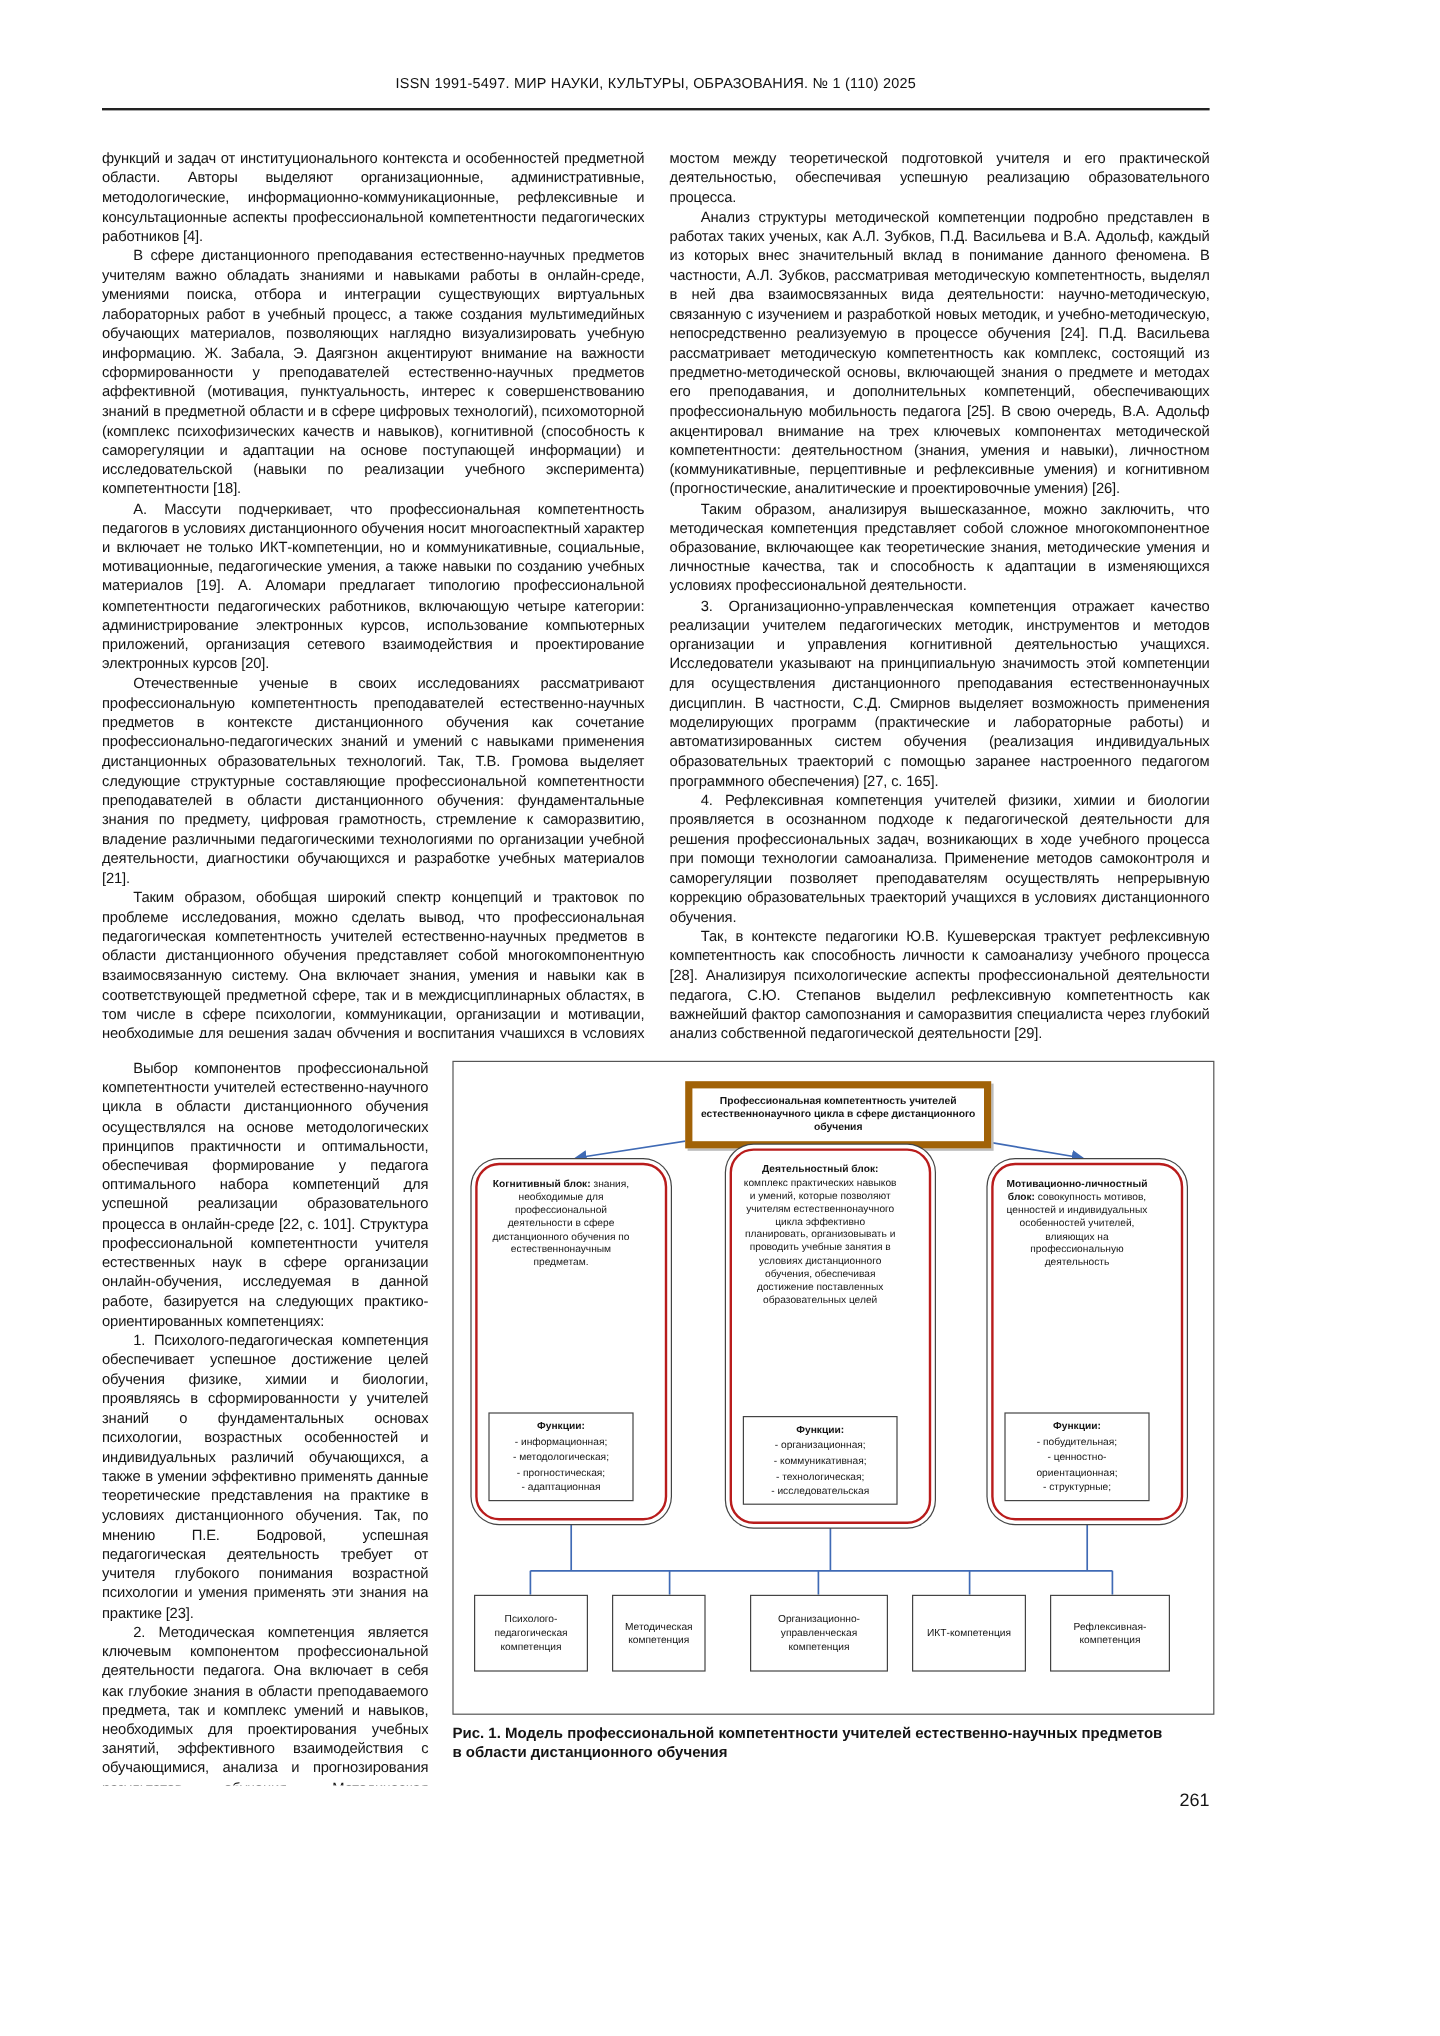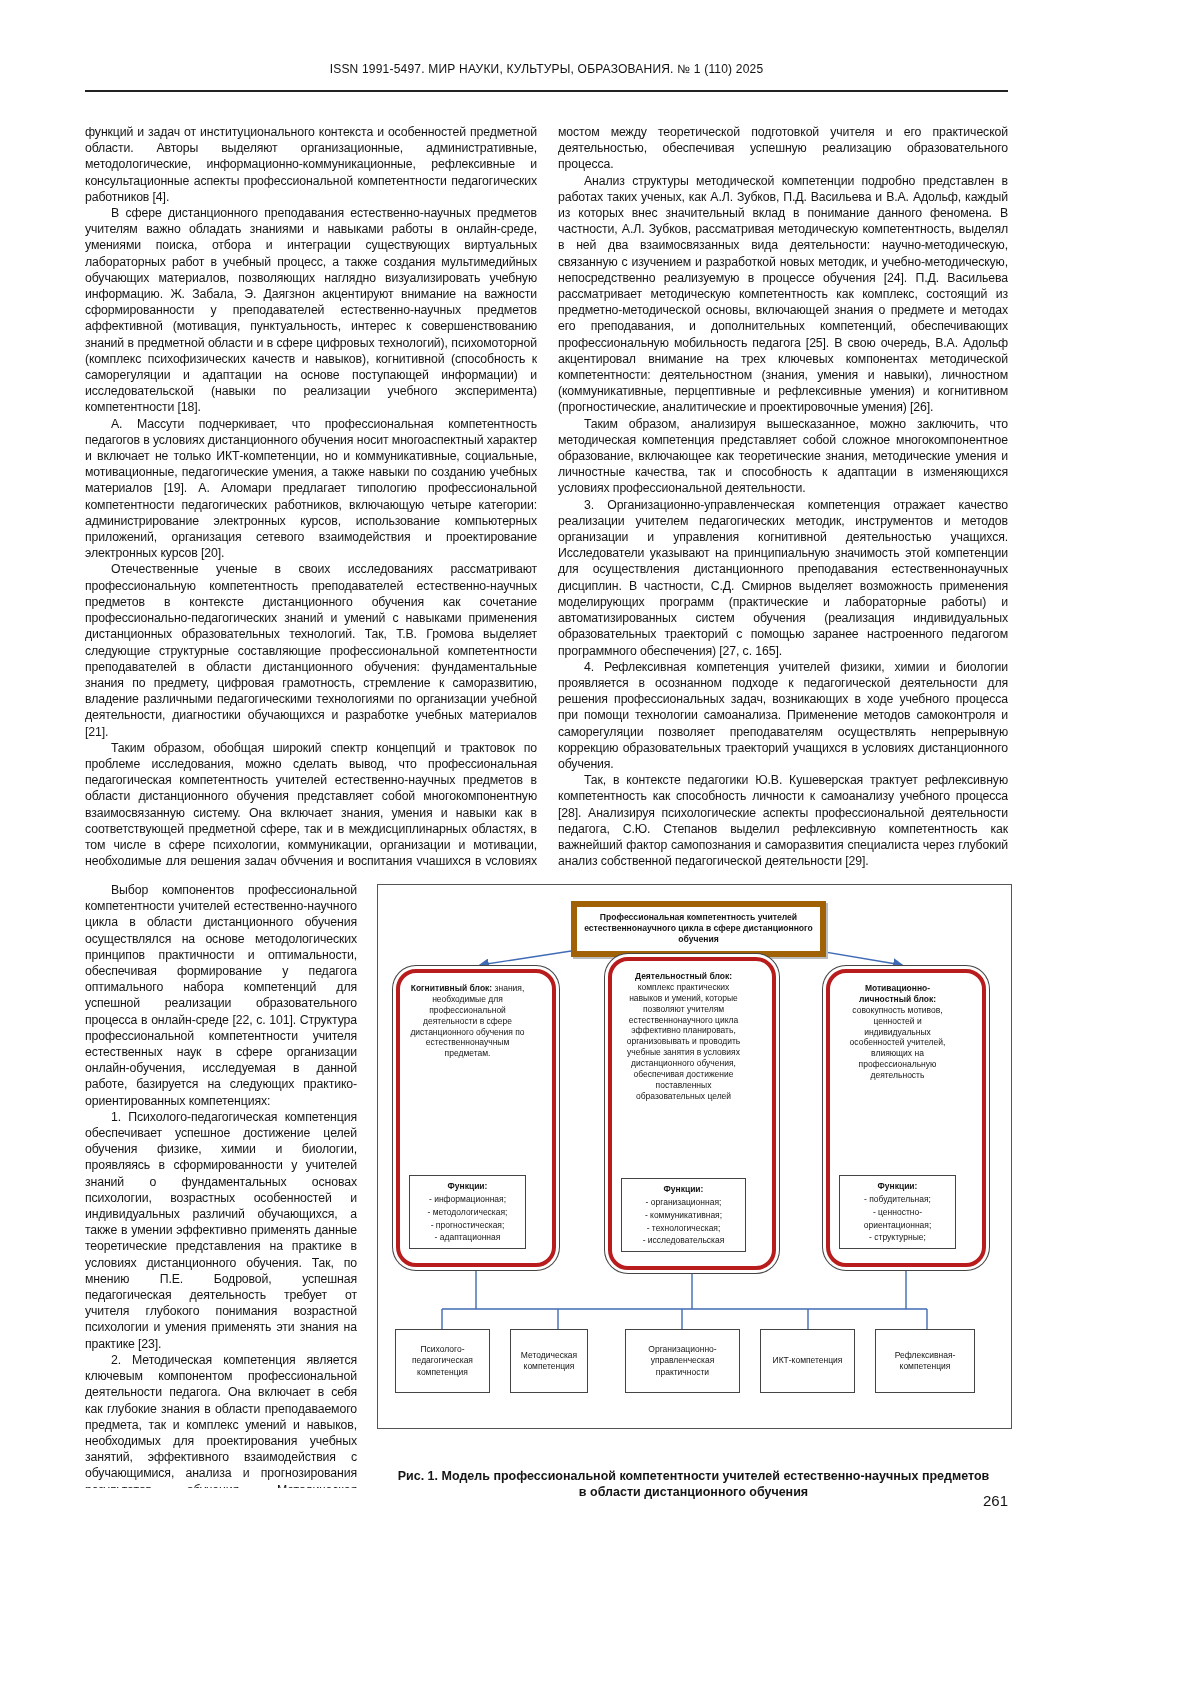--- a/index.html
+++ b/index.html
@@ -39,40 +39,40 @@
   .fig-svg{position:absolute;left:0;top:0;z-index:0;}
   .conn{stroke:#3f6ab5;stroke-width:1.4;fill:none;}
   .fig-abs{position:absolute;z-index:1;background:#fff;box-sizing:border-box;}
   .fig-root{
     left:193px;top:16px;width:255px;min-height:38px;
     border:6px solid #a16207;box-shadow:2px 2px 0 0 #bbb;
     font-size:8.6px;font-weight:bold;text-align:center;
     padding:5px 6px;line-height:1.3;
   }
   .fig-block{
-    border:4px solid #b91c1c;border-radius:20px;
+    border:2px solid #b91c1c;border-radius:20px;
     box-shadow:0 0 0 3px #fff,0 0 0 4px #444;
     display:flex;flex-direction:column;
     padding:10px 26px 14px 9px;
     font-size:8.5px;line-height:1.28;text-align:center;
   }
   .fig-block .b{font-weight:bold;}
   .fig-func-box{
     margin-top:auto;border:1px solid #444;background:#fff;
     padding:4px 3px;font-size:8.5px;line-height:1.5;text-align:center;
   }
   .fig-func-title{font-weight:bold;}
   .fig-leaf{
     top:444px;height:64px;border:1px solid #444;
     display:flex;align-items:center;justify-content:center;
     font-size:8.5px;line-height:1.3;text-align:center;padding:3px;
   }
   .caption{
     position:absolute;left:377px;top:1436px;width:633px;
-    text-align:center;font-weight:bold;font-size:12.5px;line-height:16px;margin-top:32px;
+    font-weight:bold;font-size:12.5px;line-height:16px;
   }
   .pagenum{
     position:absolute;left:558px;top:1492px;width:450px;
     text-align:right;font-size:15px;
   }
   .b{font-weight:bold;}
 </style>
 </head>
 <body>
 
@@ -158,21 +158,21 @@
       <div class="fig-func-box">
         <div class="fig-func-title">Функции:</div>
         <div>- побудительная;</div>
         <div>- ценностно-ориентационная;</div>
         <div>- структурные;</div>
       </div>
     </div>
 
     <div class="fig-abs fig-leaf" style="left:17px;width:95px;">Психолого-педагогическая компетенция</div>
     <div class="fig-abs fig-leaf" style="left:132px;width:78px;">Методическая компетенция</div>
-    <div class="fig-abs fig-leaf" style="left:247px;width:115px;">Организационно-управленческая практичности</div>
+    <div class="fig-abs fig-leaf" style="left:247px;width:115px;">Организационно-управленческая компетенция</div>
     <div class="fig-abs fig-leaf" style="left:382px;width:95px;">ИКТ-компетенция</div>
     <div class="fig-abs fig-leaf" style="left:497px;width:100px;">Рефлексивная-компетенция</div>
   </div>
 
   <div class="caption">
     <div>Рис. 1. Модель профессиональной компетентности учителей естественно-научных предметов</div>
     <div>в области дистанционного обучения</div>
   </div>
 
   <div class="pagenum">261</div>

